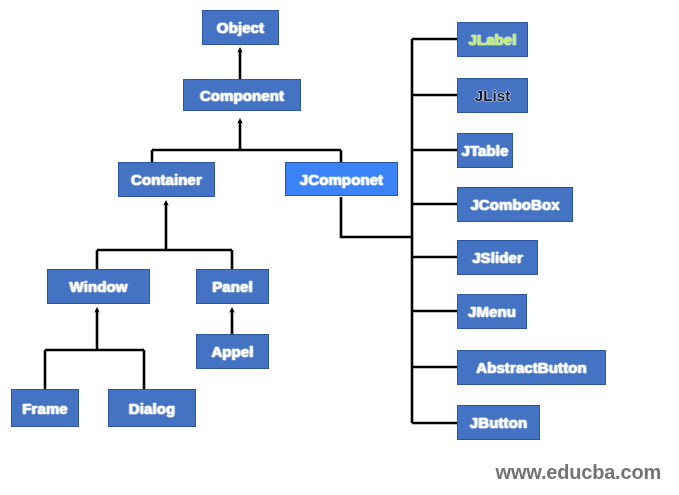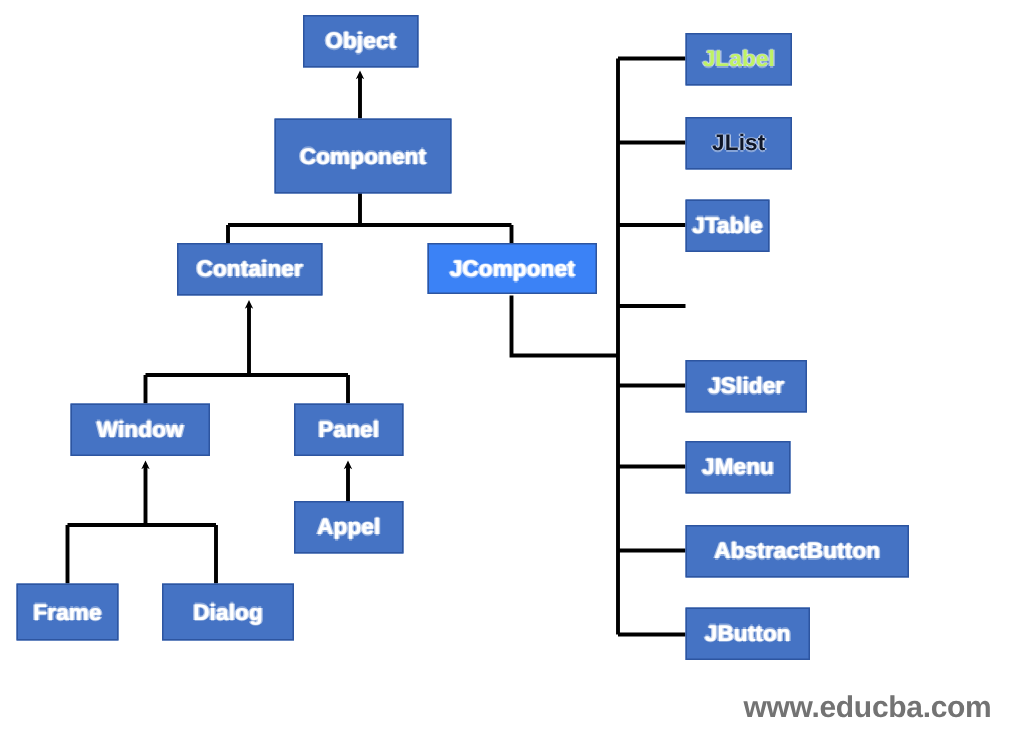--- a/index.html
+++ b/index.html
@@ -119,30 +119,30 @@
       <line x1="412" y1="257" x2="457" y2="257"></line>
       <line x1="412" y1="311" x2="457" y2="311"></line>
       <line x1="412" y1="367" x2="457" y2="367"></line>
       <line x1="412" y1="423" x2="457" y2="423"></line>
     </g>
   </svg>
 
   <div class="node" style="left: 202px; top: 10px; width: 77px; height: 35px; background: rgb(69, 115, 196); border-color: rgb(45, 85, 160);">
     <span class="node-label" style="color: rgb(255, 255, 255);">Object</span>
   </div>
-  <div class="node" style="left: 183px; top: 79px; width: 118px; height: 50px; background: rgb(69, 115, 196); border-color: rgb(45, 85, 160);">
+  <div class="node" style="left: 183px; top: 79px; width: 118px; height: 32px; background: rgb(69, 115, 196); border-color: rgb(45, 85, 160);">
     <span class="node-label" style="color: rgb(255, 255, 255);">Component</span>
   </div>
   <div class="node" style="left: 118px; top: 162px; width: 97px; height: 35px; background: rgb(69, 115, 196); border-color: rgb(45, 85, 160);">
     <span class="node-label" style="color: rgb(255, 255, 255);">Container</span>
   </div>
   <div class="node" style="left: 285px; top: 162px; width: 113px; height: 34px; background: #3b82f6; border-color: rgb(45, 85, 160);">
     <span class="node-label" style="color: rgb(255, 255, 255);">JComponet</span>
   </div>
-  <div class="node" style="left: 47px; top: 269px; width: 93px; height: 35px; background: rgb(69, 115, 196); border-color: rgb(45, 85, 160);">
+  <div class="node" style="left: 47px; top: 269px; width: 103px; height: 35px; background: rgb(69, 115, 196); border-color: rgb(45, 85, 160);">
     <span class="node-label" style="color: rgb(255, 255, 255);">Window</span>
   </div>
   <div class="node" style="left: 196px; top: 269px; width: 73px; height: 35px; background: rgb(69, 115, 196); border-color: rgb(45, 85, 160);">
     <span class="node-label" style="color: rgb(255, 255, 255);">Panel</span>
   </div>
   <div class="node" style="left: 196px; top: 334px; width: 73px; height: 35px; background: rgb(69, 115, 196); border-color: rgb(45, 85, 160);">
     <span class="node-label" style="color: rgb(255, 255, 255);">Appel</span>
   </div>
   <div class="node" style="left: 11px; top: 389px; width: 68px; height: 38px; background: rgb(69, 115, 196); border-color: rgb(45, 85, 160);">
     <span class="node-label" style="color: rgb(255, 255, 255);">Frame</span>
@@ -152,20 +152,23 @@
   </div>
   <div class="node" style="left: 457px; top: 22px; width: 71px; height: 35px; background: rgb(69, 115, 196); border-color: rgb(45, 85, 160);">
     <span class="node-label" style="color: #bef264;">JLabel</span>
   </div>
   <div class="node" style="left: 457px; top: 78px; width: 71px; height: 35px; background: rgb(69, 115, 196); border-color: rgb(45, 85, 160);">
     <span class="node-label" style="color: #0f172a;">JList</span>
   </div>
   <div class="node" style="left: 457px; top: 133px; width: 56px; height: 35px; background: rgb(69, 115, 196); border-color: rgb(45, 85, 160);">
     <span class="node-label" style="color: rgb(255, 255, 255);">JTable</span>
   </div>
+  <div class="node" style="left: 457px; top: 187px; width: 116px; height: 35px; background: rgb(69, 115, 196); border-color: rgb(45, 85, 160);">
+    <span class="node-label" style="color: rgb(255, 255, 255);">JComboBox</span>
+  </div>
   <div class="node" style="left: 457px; top: 240px; width: 81px; height: 35px; background: rgb(69, 115, 196); border-color: rgb(45, 85, 160);">
     <span class="node-label" style="color: rgb(255, 255, 255);">JSlider</span>
   </div>
   <div class="node" style="left: 457px; top: 294px; width: 70px; height: 35px; background: rgb(69, 115, 196); border-color: rgb(45, 85, 160);">
     <span class="node-label" style="color: rgb(255, 255, 255);">JMenu</span>
   </div>
   <div class="node" style="left: 457px; top: 350px; width: 149px; height: 35px; background: rgb(69, 115, 196); border-color: rgb(45, 85, 160);">
     <span class="node-label" style="color: rgb(255, 255, 255);">AbstractButton</span>
   </div>
   <div class="node" style="left: 457px; top: 405px; width: 83px; height: 35px; background: rgb(69, 115, 196); border-color: rgb(45, 85, 160);">

